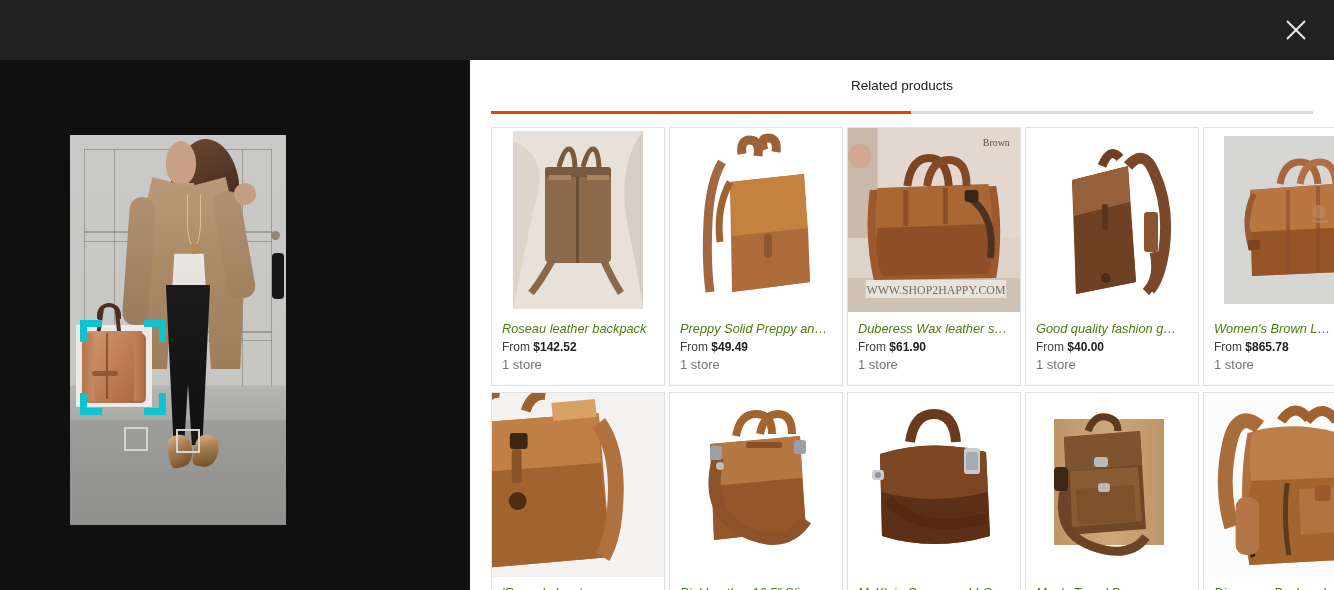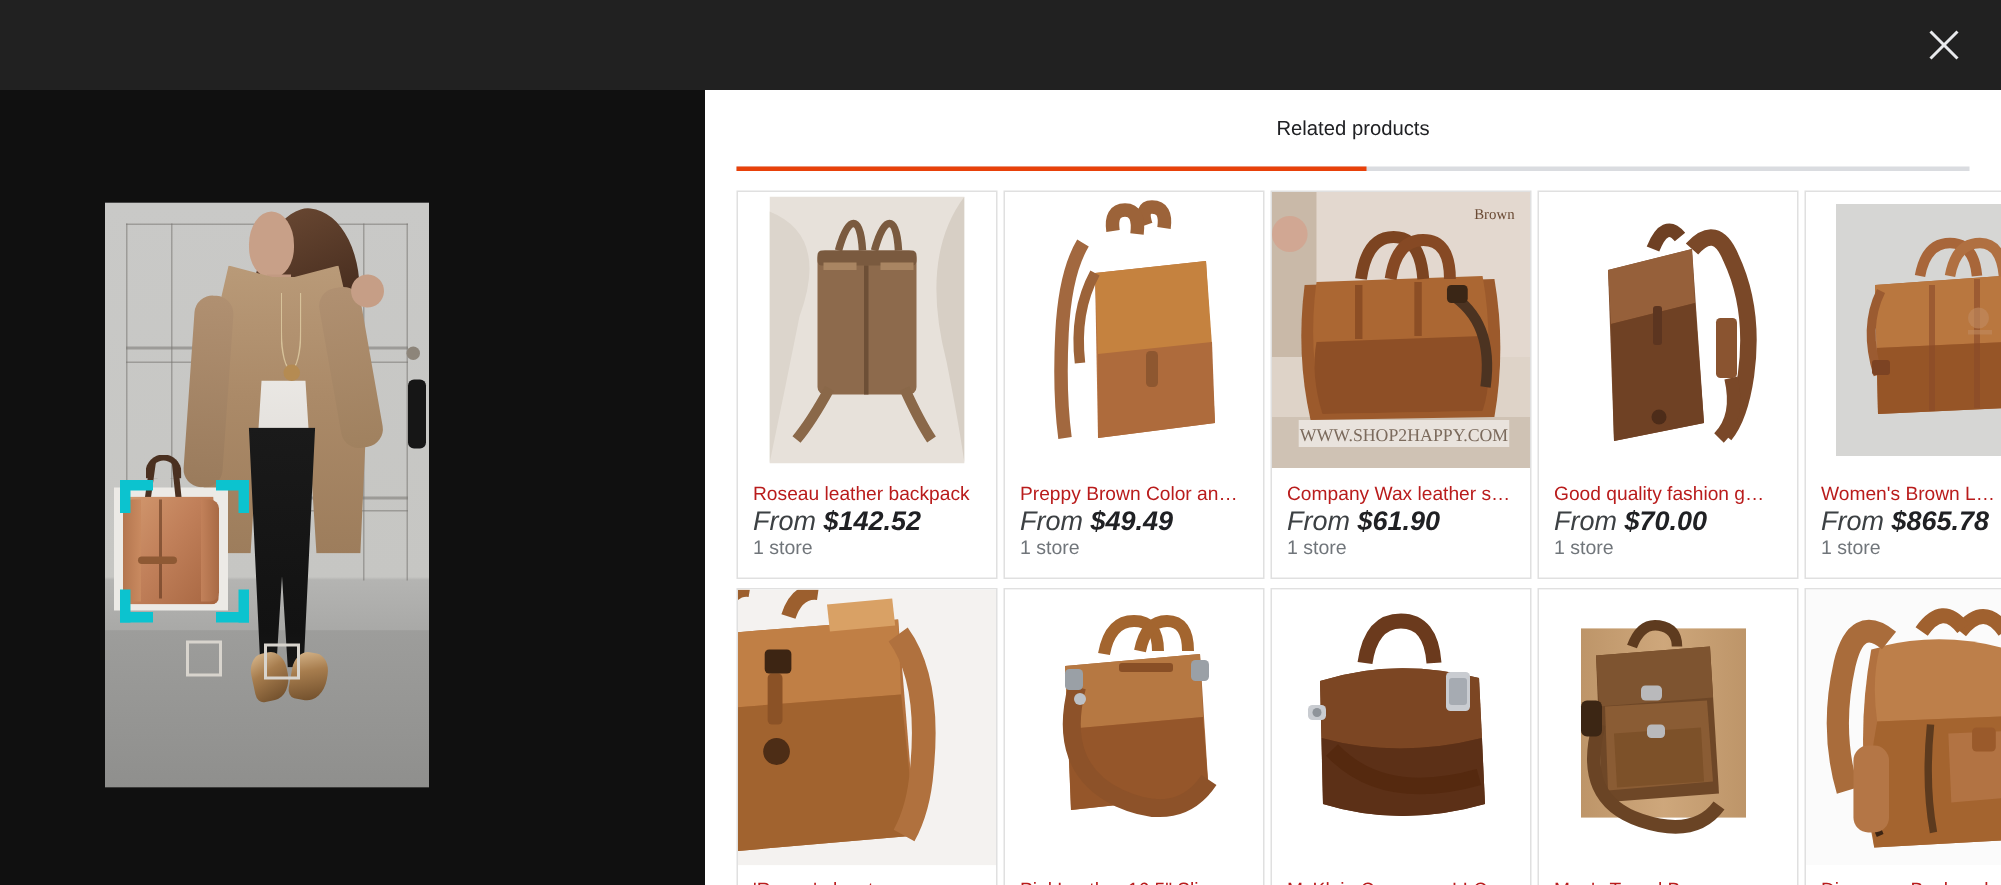--- a/index.html
+++ b/index.html
@@ -294,32 +294,32 @@
     flex: 0 0 184px;
   }
   .card-img.full { padding: 0; }
   .card-img svg { display: block; }
   .card-meta {
     padding: 9px 10px 0 10px;
     flex: 1 1 auto;
   }
   .p-title {
     font-size: 12.8px;
-    color: #b91c1c;
+    color: #4d7c0f;
     line-height: 16px;
     white-space: nowrap;
     overflow: hidden;
     text-overflow: ellipsis;
     margin-bottom: 2px;
+    font-style: italic;
   }
   .p-price {
-    font-size: 18px;
+    font-size: 12px;
     color: #3c4043;
     line-height: 17px;
-    font-style: italic;
   }
   .p-price b { font-weight: bold; color: #202124; }
   .p-stores {
     font-size: 13px;
     color: #70757a;
     line-height: 17px;
   }
   .row2 .card-meta { padding-top: 8px; }
 </style>
 </head>
@@ -436,21 +436,21 @@
               <path d="M78 20 q-4 -12 4 -12 q10 0 8 14" stroke="#9c6339" stroke-width="9" fill="none"></path>
               <path d="M56 24 q-2 -14 8 -14 q10 0 8 16" stroke="#9c6339" stroke-width="9" fill="none"></path>
               <path d="M44 52 L118 44 L124 152 L46 162 Z" fill="#b87442"></path>
               <path d="M44 52 L118 44 L122 100 L46 108 Z" fill="#c5823f"></path>
               <path d="M46 106 L122 98 L124 152 L46 162 Z" fill="#ae6b3c"></path>
               <rect x="78" y="104" width="8" height="24" rx="3" fill="#8e5730"></rect>
               <path d="M44 52 q-14 26 -10 60" stroke="#9c6339" stroke-width="7" fill="none"></path>
             </svg>
           </div>
           <div class="card-meta">
-            <div class="p-title">Preppy Brown Color and …</div>
+            <div class="p-title">Preppy Solid Preppy and …</div>
             <div class="p-price">
               <span>From</span>
               <b>$49.49</b>
             </div>
             <div class="p-stores">1 store</div>
           </div>
         </div>
 
         <div class="card">
           <div class="card-img full">
@@ -468,21 +468,21 @@
               <path d="M80 58 q4 -26 22 -26 q18 0 18 26" stroke="#864924" stroke-width="8" fill="none"></path>
               <rect x="56" y="62" width="5" height="36" fill="#8c4e25"></rect>
               <rect x="96" y="60" width="5" height="36" fill="#8c4e25"></rect>
               <path d="M120 68 q30 18 24 62" stroke="#4c3321" stroke-width="7" fill="none"></path>
               <rect x="118" y="62" width="14" height="12" rx="3" fill="#3a2616"></rect>
               <rect x="18" y="152" width="142" height="18" fill="#ffffff" opacity="0.55"></rect>
               <text x="89" y="166" font-family="Liberation Serif, serif" font-size="12" fill="#7b6a5c" text-anchor="middle">WWW.SHOP2HAPPY.COM</text>
             </svg>
           </div>
           <div class="card-meta">
-            <div class="p-title">Company Wax leather s…</div>
+            <div class="p-title">Duberess Wax leather s…</div>
             <div class="p-price">
               <span>From</span>
               <b>$61.90</b>
             </div>
             <div class="p-stores">1 store</div>
           </div>
         </div>
 
         <div class="card">
           <div class="card-img">
@@ -496,21 +496,21 @@
               <rect x="112" y="80" width="14" height="40" rx="3" fill="#8a5430"></rect>
               <rect x="70" y="72" width="6" height="26" rx="2" fill="#5c3520"></rect>
               <circle cx="74" cy="146" r="5" fill="#4d2c19"></circle>
               <path d="M122 120 q6 26 -8 40" stroke="#7a4828" stroke-width="9" fill="none"></path>
             </svg>
           </div>
           <div class="card-meta">
             <div class="p-title">Good quality fashion g…</div>
             <div class="p-price">
               <span>From</span>
-              <b>$70.00</b>
+              <b>$40.00</b>
             </div>
             <div class="p-stores">1 store</div>
           </div>
         </div>
 
         <div class="card">
           <div class="card-img">
             <svg width="132" height="168" viewBox="0 0 132 168">
               <rect width="132" height="168" fill="#d6d6d4"></rect>
               <path d="M26 54 L110 48 L114 136 L28 140 Z" fill="#a8663a"></path>

